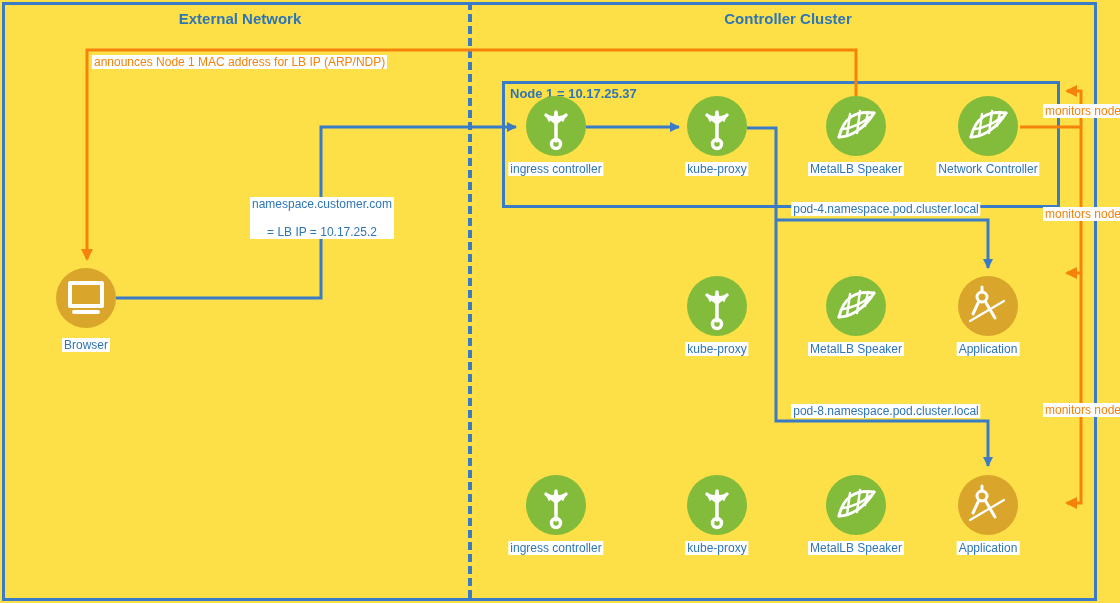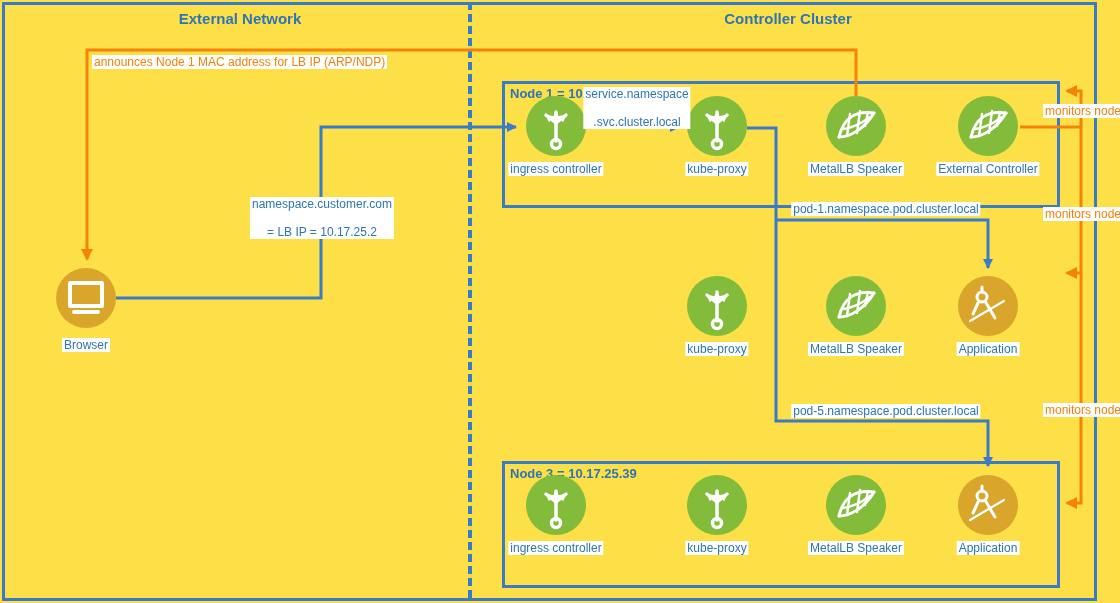--- a/index.html
+++ b/index.html
@@ -72,23 +72,20 @@
 
   <div class="frame"></div>
   <div class="divider"></div>
 
   <div class="section-title" style="left:240px">External Network</div>
   <div class="section-title" style="left:788px">Controller Cluster</div>
 
   <div class="nodebox" style="top:63px;height:127px">
     <div class="node-title">Node 1 = 10.17.25.37</div>
   </div>
-  <div class="nodebox" style="top:443px;height:127px">
-    <div class="node-title">Node 3 = 10.17.25.39</div>
-  </div>
 
   <svg class="wires" width="1120" height="603">
     <path class="wire-blue" d="M116 298 H321 V127 H516" marker-end="url(#ah-blue)"></path>
     <path class="wire-blue" d="M586 127 H679" marker-end="url(#ah-blue)"></path>
     <path class="wire-blue" d="M747 128 H776 V421 H988 V466" marker-end="url(#ah-blue)"></path>
     <path class="wire-blue" d="M776 220 H988 V268" marker-end="url(#ah-blue)"></path>
     <path class="wire-orange" d="M856 96 V50 H87 V259" marker-end="url(#ah-orange)"></path>
     <path class="wire-orange" d="M1020 127 H1081"></path>
     <path class="wire-orange" d="M1081 128 V91 H1067" marker-end="url(#ah-orange)"></path>
     <path class="wire-orange" d="M1081 127 V273 H1067" marker-end="url(#ah-orange)"></path>
@@ -118,21 +115,21 @@
       </svg>
   </div>
   <div class="icon green" style="left:958px;top:96px">
     <svg width="60" height="60">
         <use href="#g-net"></use>
       </svg>
   </div>
   <div class="lbl" style="left:556px;top:162px">ingress controller</div>
   <div class="lbl" style="left:717px;top:162px">kube-proxy</div>
   <div class="lbl" style="left:856px;top:162px">MetalLB Speaker</div>
-  <div class="lbl" style="left:988px;top:162px">External Controller</div>
+  <div class="lbl" style="left:988px;top:162px">Network Controller</div>
 
   <div class="icon green" style="left:687px;top:276px">
     <svg width="60" height="60">
         <use href="#g-branch"></use>
       </svg>
   </div>
   <div class="icon green" style="left:826px;top:276px">
     <svg width="60" height="60">
         <use href="#g-net"></use>
       </svg>
@@ -166,26 +163,24 @@
         <use href="#g-compass"></use>
       </svg>
   </div>
   <div class="lbl" style="left:556px;top:541px">ingress controller</div>
   <div class="lbl" style="left:717px;top:541px">kube-proxy</div>
   <div class="lbl" style="left:856px;top:541px">MetalLB Speaker</div>
   <div class="lbl" style="left:988px;top:541px">Application</div>
 
   <div class="lbl left orange" style="left:92px;top:55px">announces Node 1 MAC address for LB IP (ARP/NDP)</div>
 
-  <div class="lbl two" style="left:637px;top:87px"><span>service.namespace</span><br>
-    <span>.svc.cluster.local</span></div>
 
   <div class="lbl two" style="left:322px;top:197px"><span>namespace.customer.com</span><br>
     <span>= LB IP = 10.17.25.2</span></div>
 
-  <div class="lbl" style="left:886px;top:202px">pod-1.namespace.pod.cluster.local</div>
-  <div class="lbl" style="left:886px;top:404px">pod-5.namespace.pod.cluster.local</div>
+  <div class="lbl" style="left:886px;top:202px">pod-4.namespace.pod.cluster.local</div>
+  <div class="lbl" style="left:886px;top:404px">pod-8.namespace.pod.cluster.local</div>
 
   <div class="lbl left orange" style="left:1043px;top:104px">monitors node</div>
   <div class="lbl left orange" style="left:1043px;top:207px">monitors node</div>
   <div class="lbl left orange" style="left:1043px;top:403px">monitors node</div>
 
 </div>
 
 </body></html>

